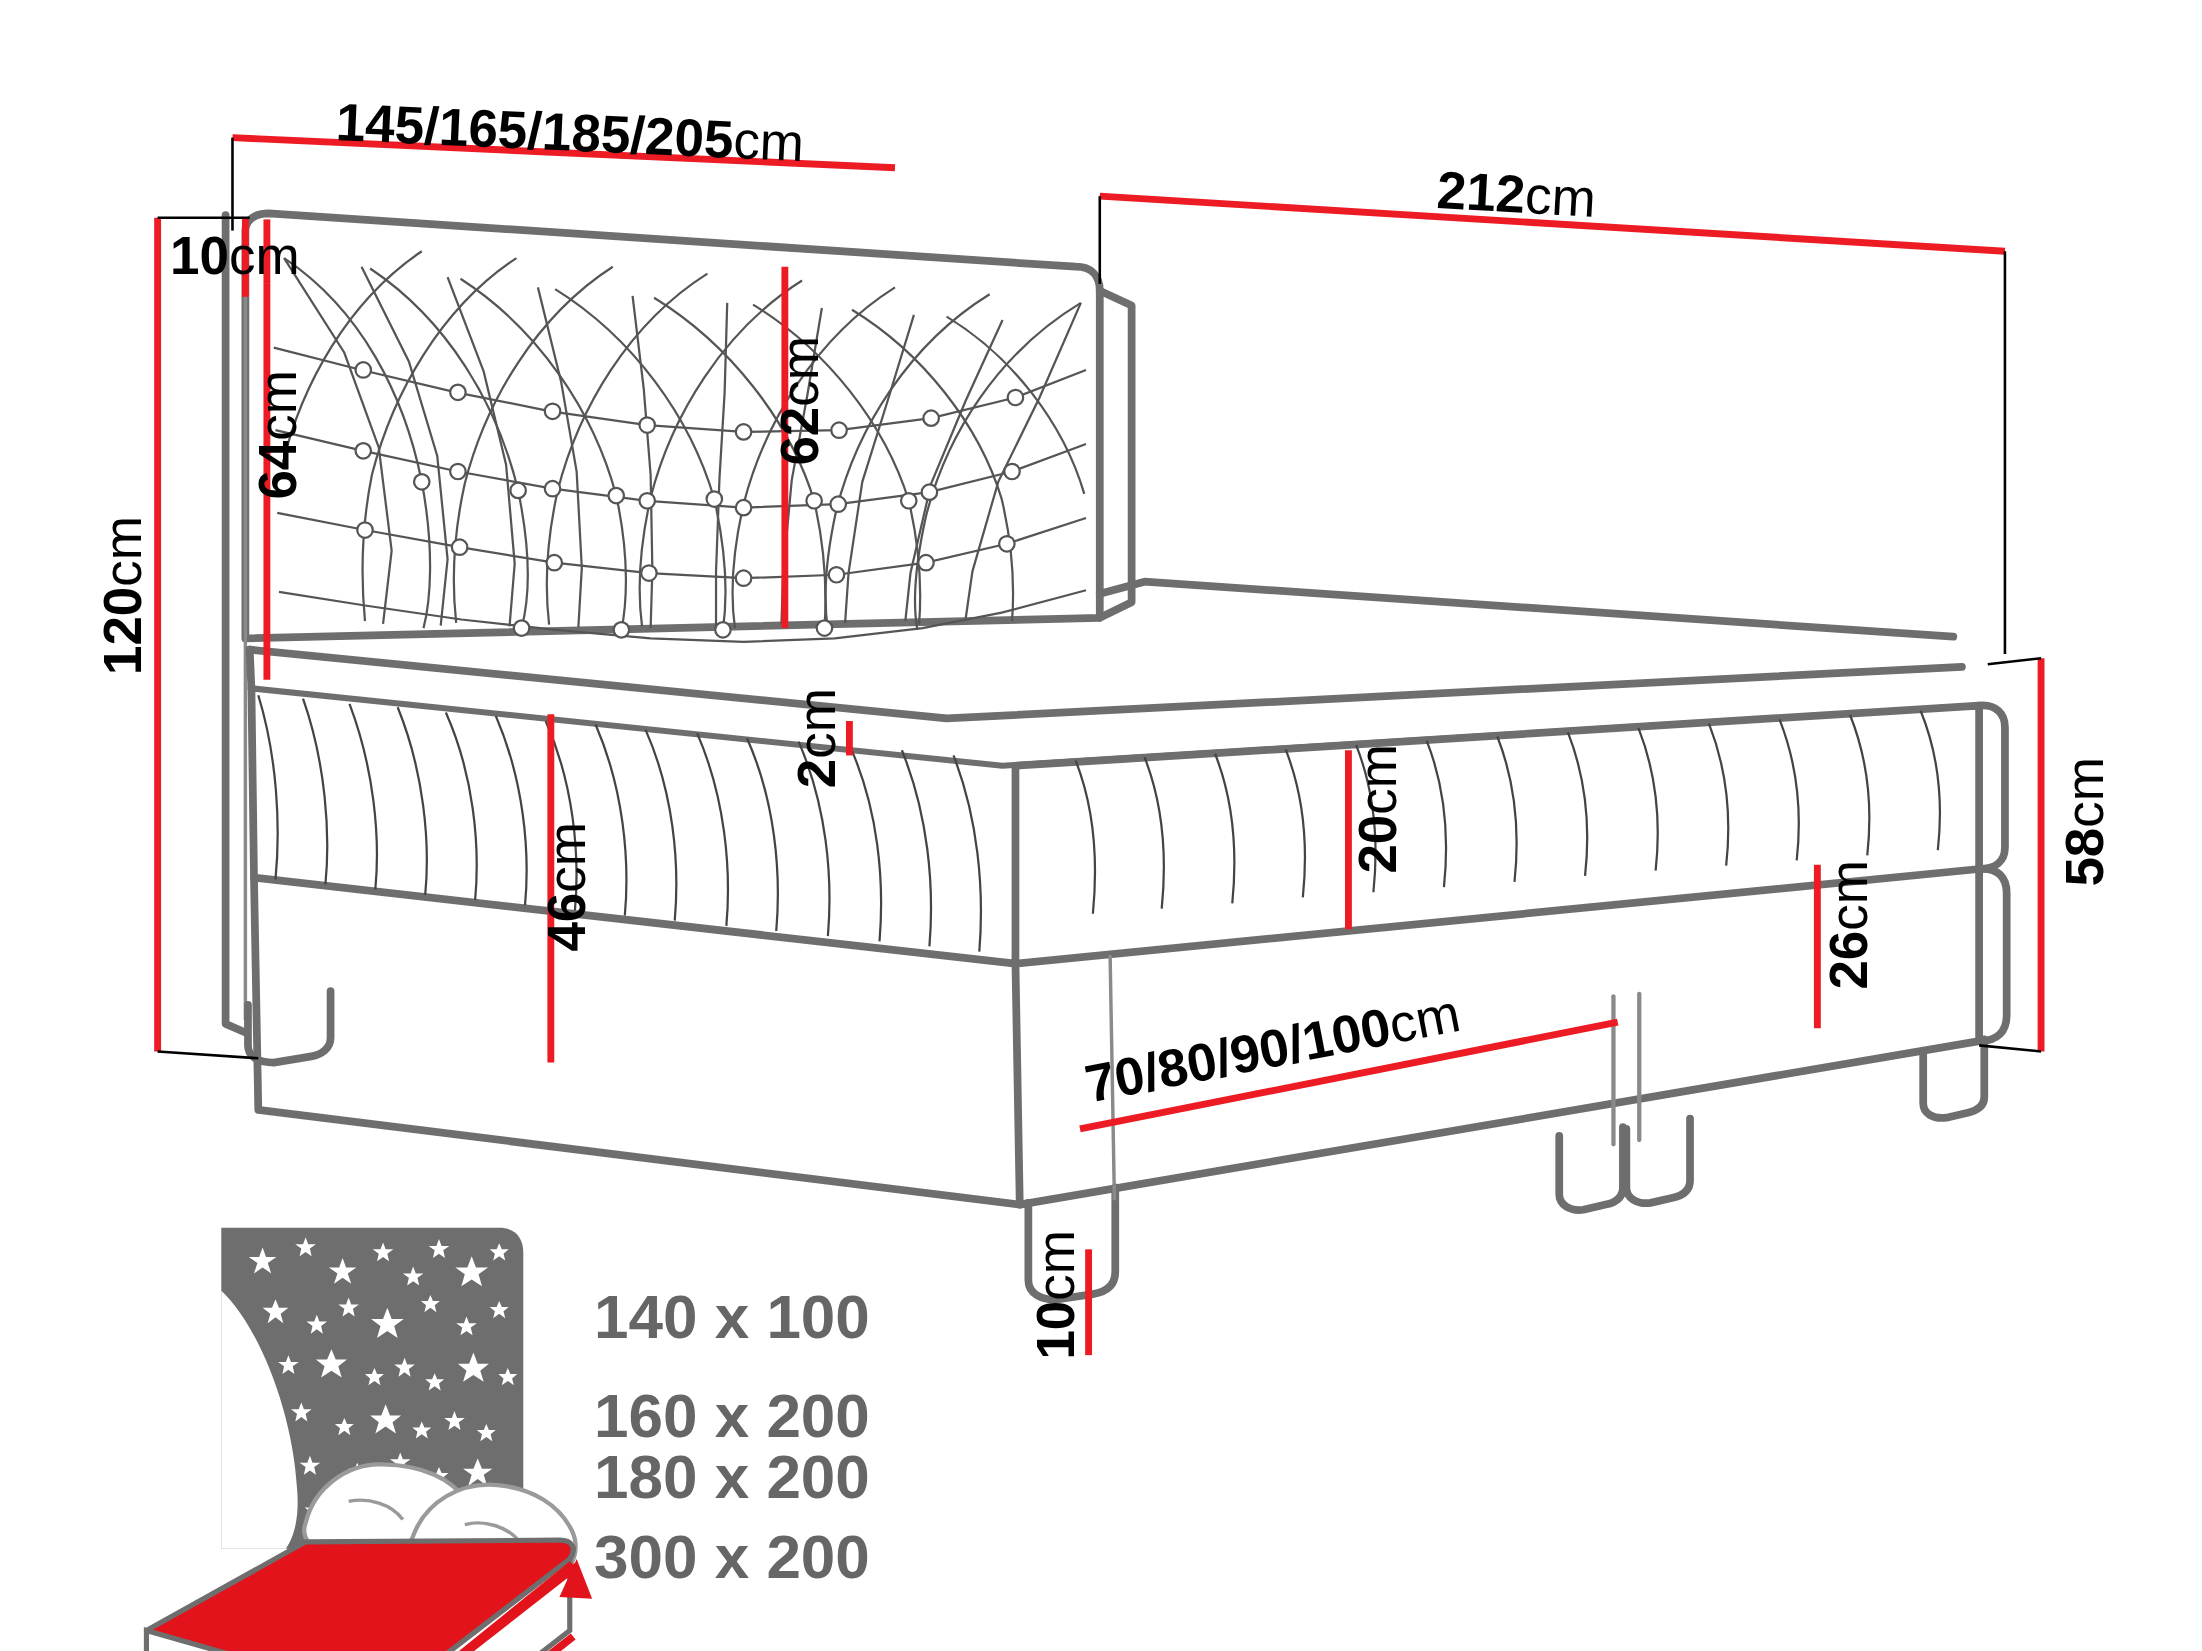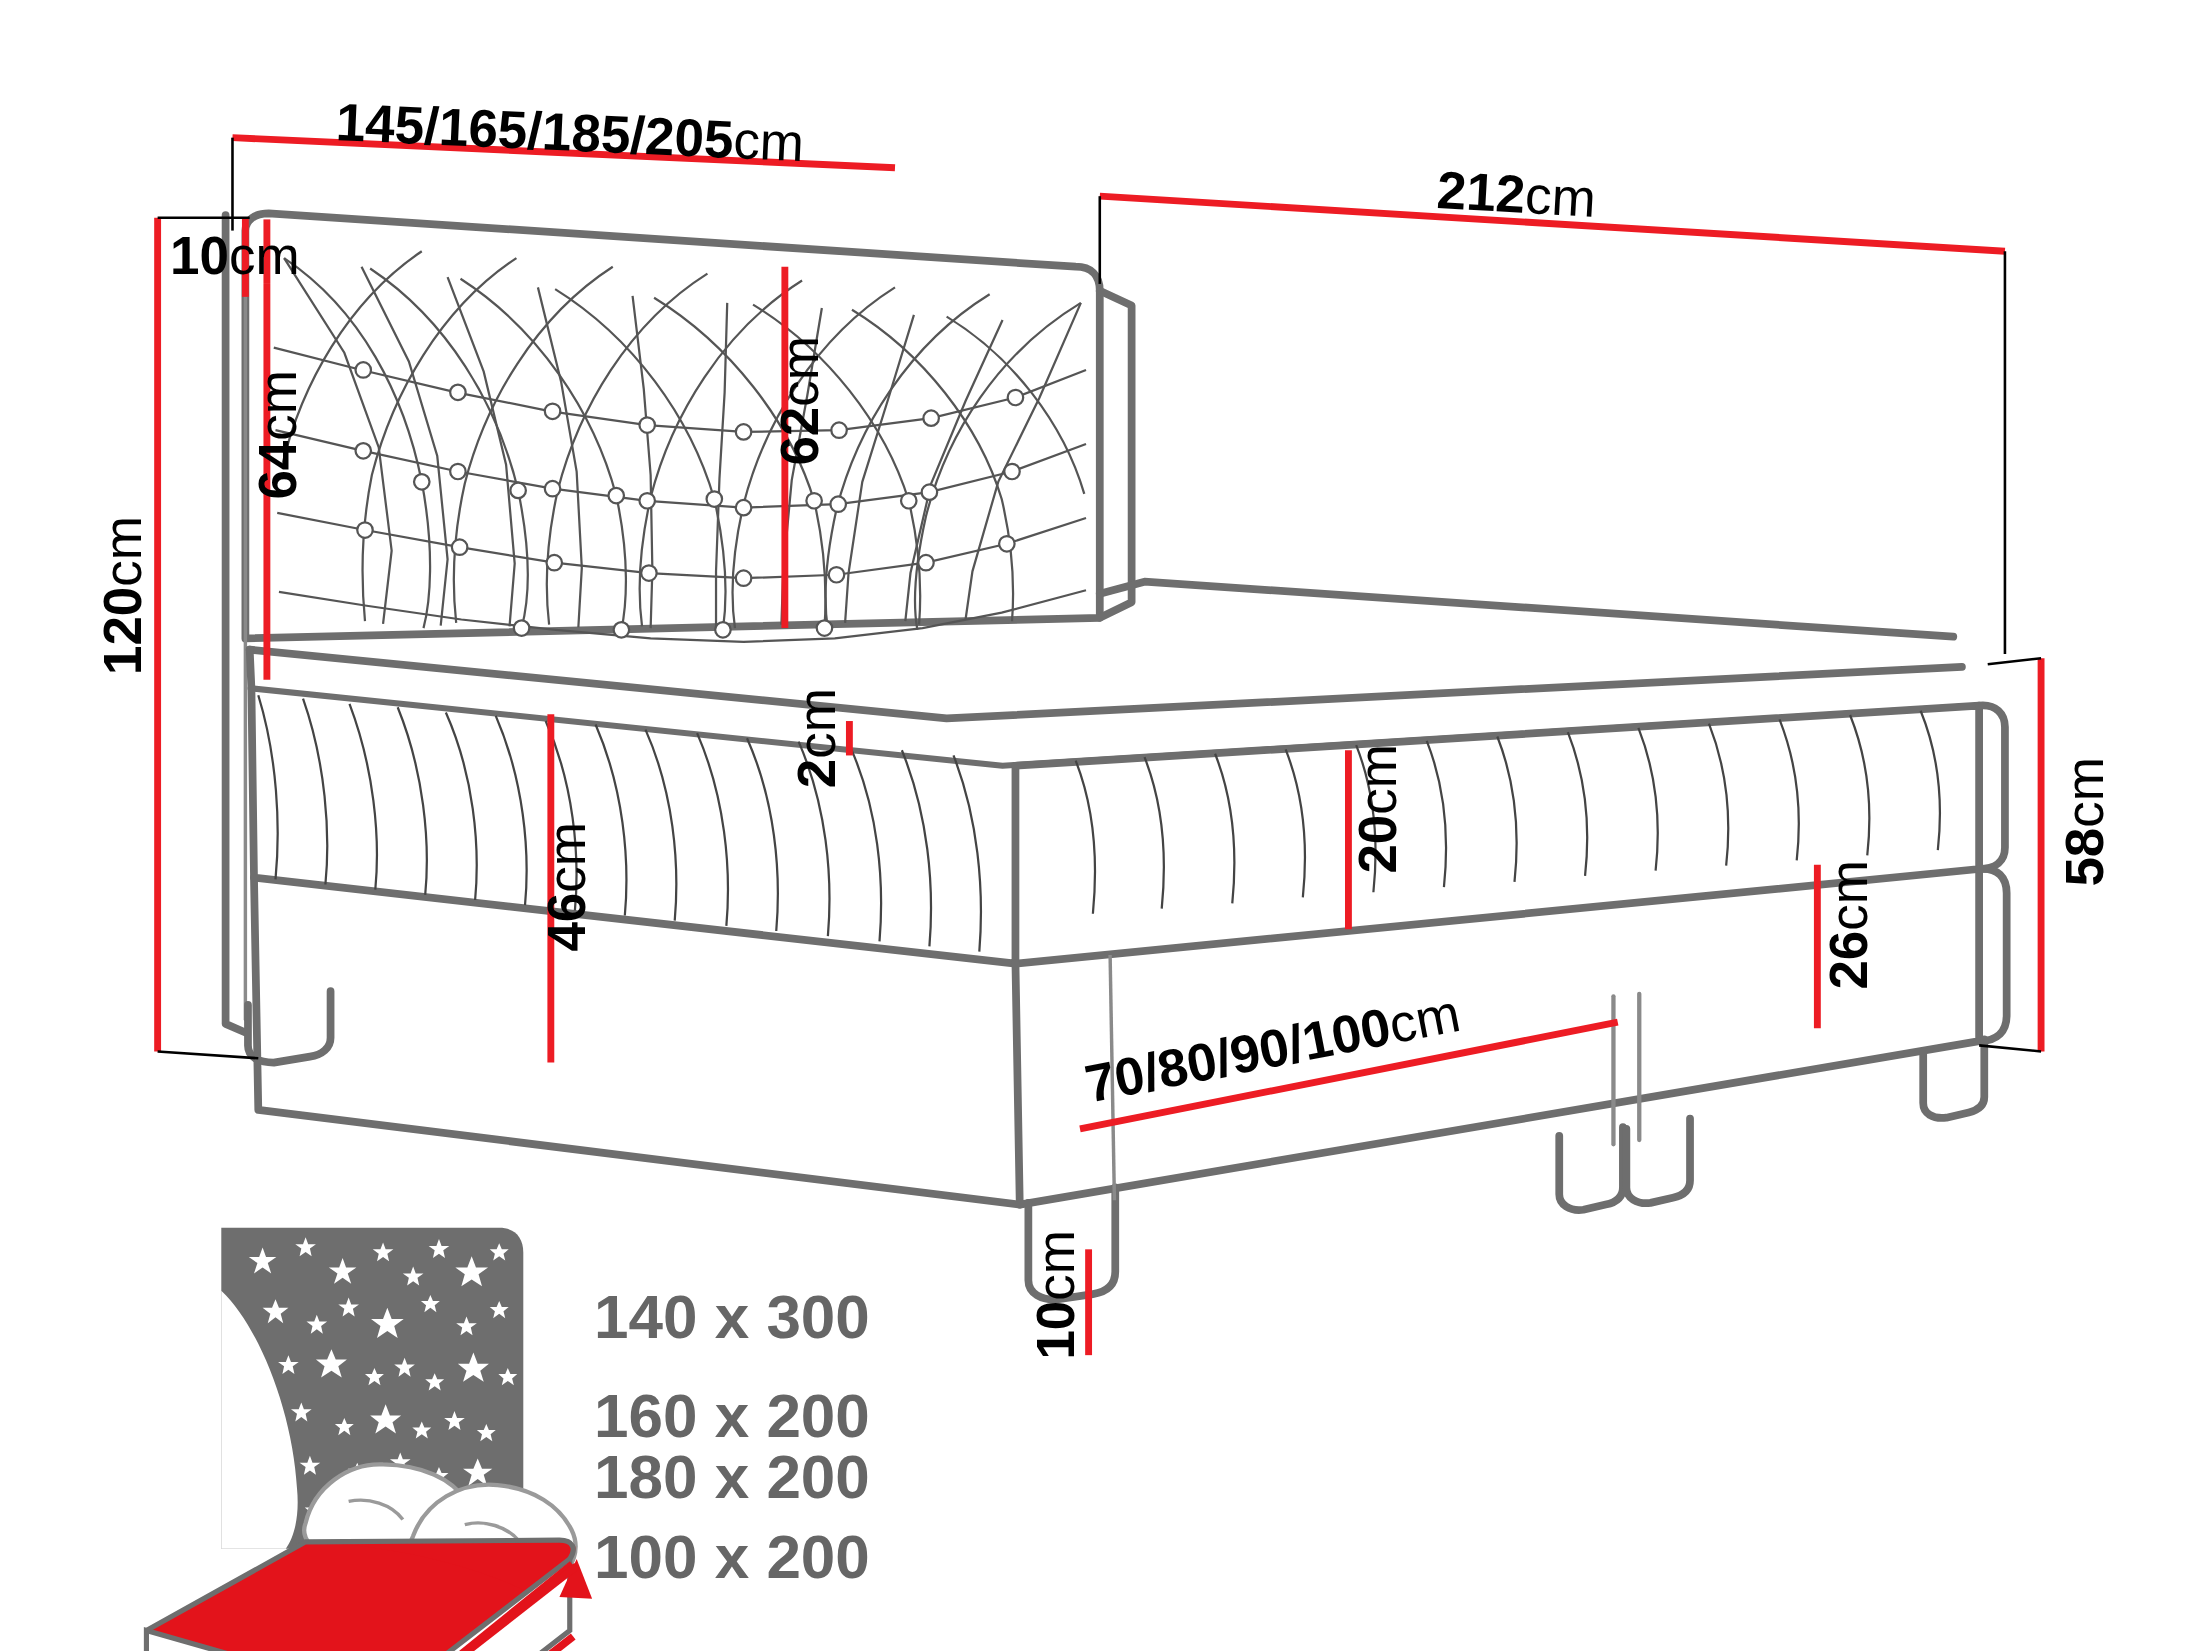--- a/index.html
+++ b/index.html
@@ -365,19 +365,19 @@
   </div>
 
   <div class="dim-label" style="left:1086px; top:1058px; font-size:53px; transform:rotate(-11deg); transform-origin:left center;">
     <span>70/80/90/100</span><span class="unit">cm</span>
   </div>
 
   <div class="dim-label" style="left:1029px; top:1230px; font-size:53px; writing-mode:vertical-rl; transform:rotate(180deg); transform-origin:center;">
     <span>10</span><span class="unit">cm</span>
   </div>
 
-  <div class="legend-label" style="left:594px; top:1286px; font-size:62px;">140 x 300</div>
+  <div class="legend-label" style="left:594px; top:1286px; font-size:62px;">140 x 100</div>
   <div class="legend-label" style="left:594px; top:1366px; font-size:62px;margin-top:19px;">160 x 200</div>
   <div class="legend-label" style="left:594px; top:1446px; font-size:62px;">180 x 200</div>
-  <div class="legend-label" style="left:594px; top:1526px; font-size:62px;">100 x 200</div>
+  <div class="legend-label" style="left:594px; top:1526px; font-size:62px;">300 x 200</div>
 
 </div>
 
 
 </body></html>

